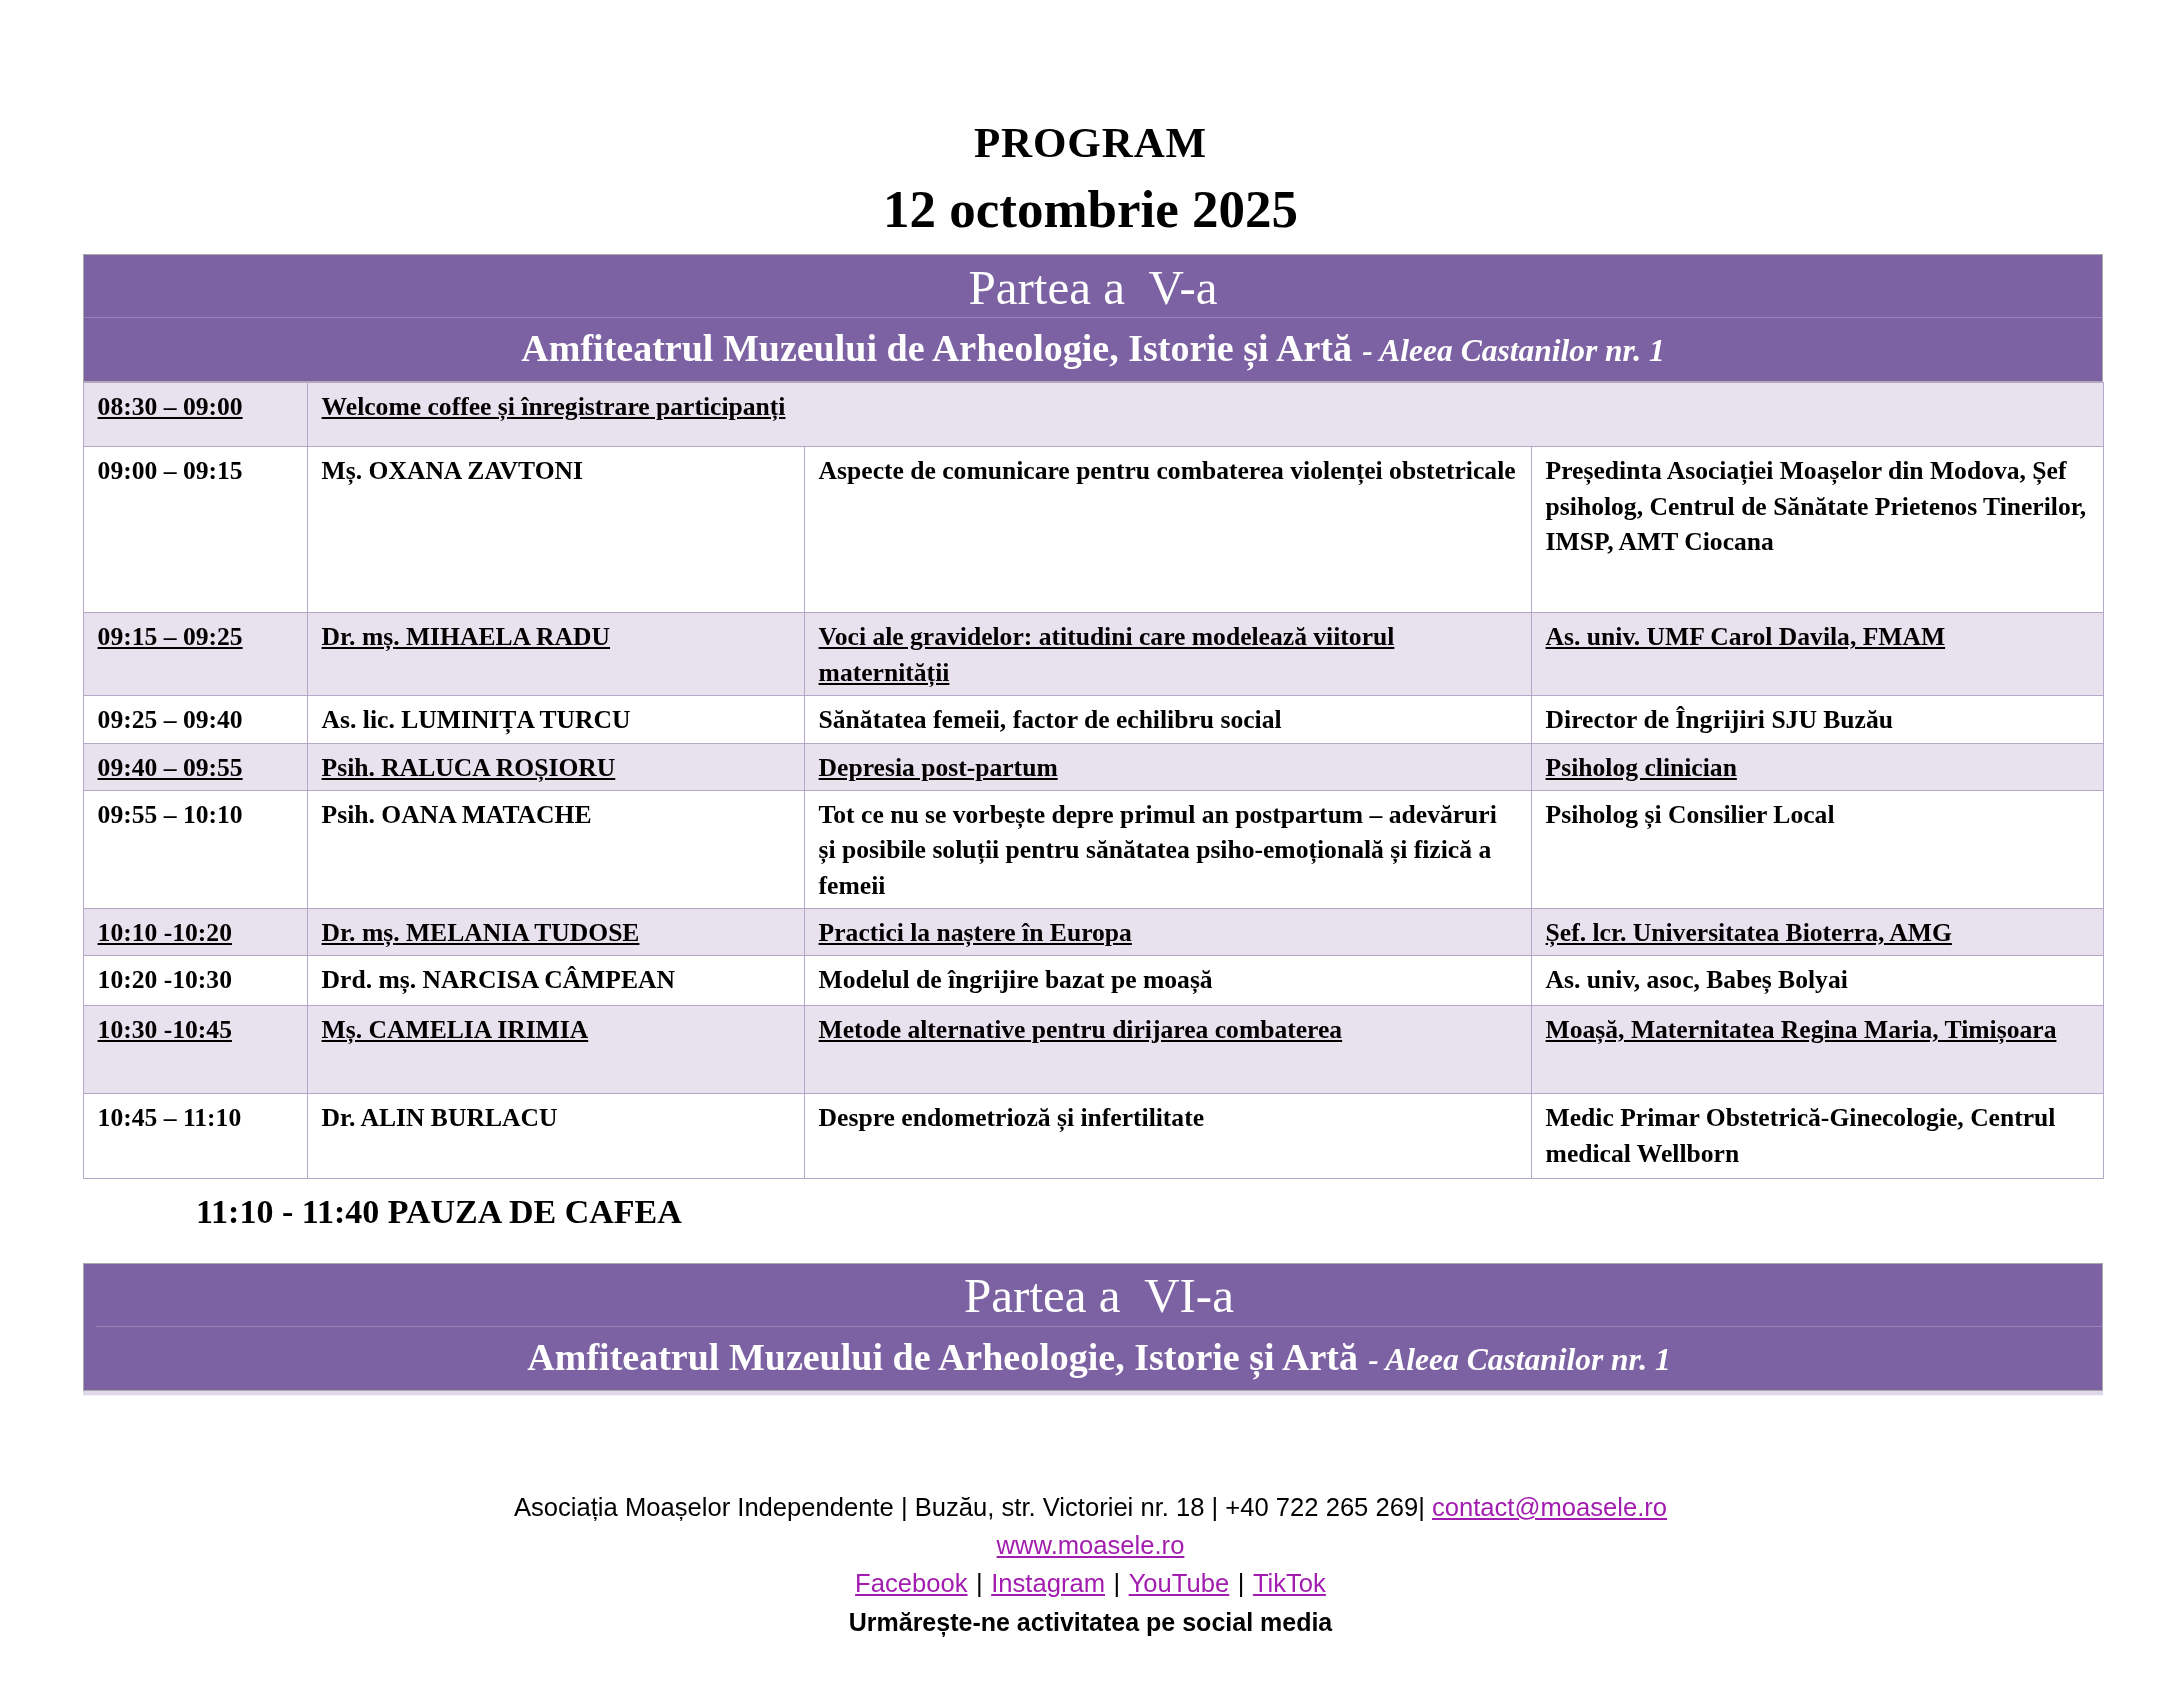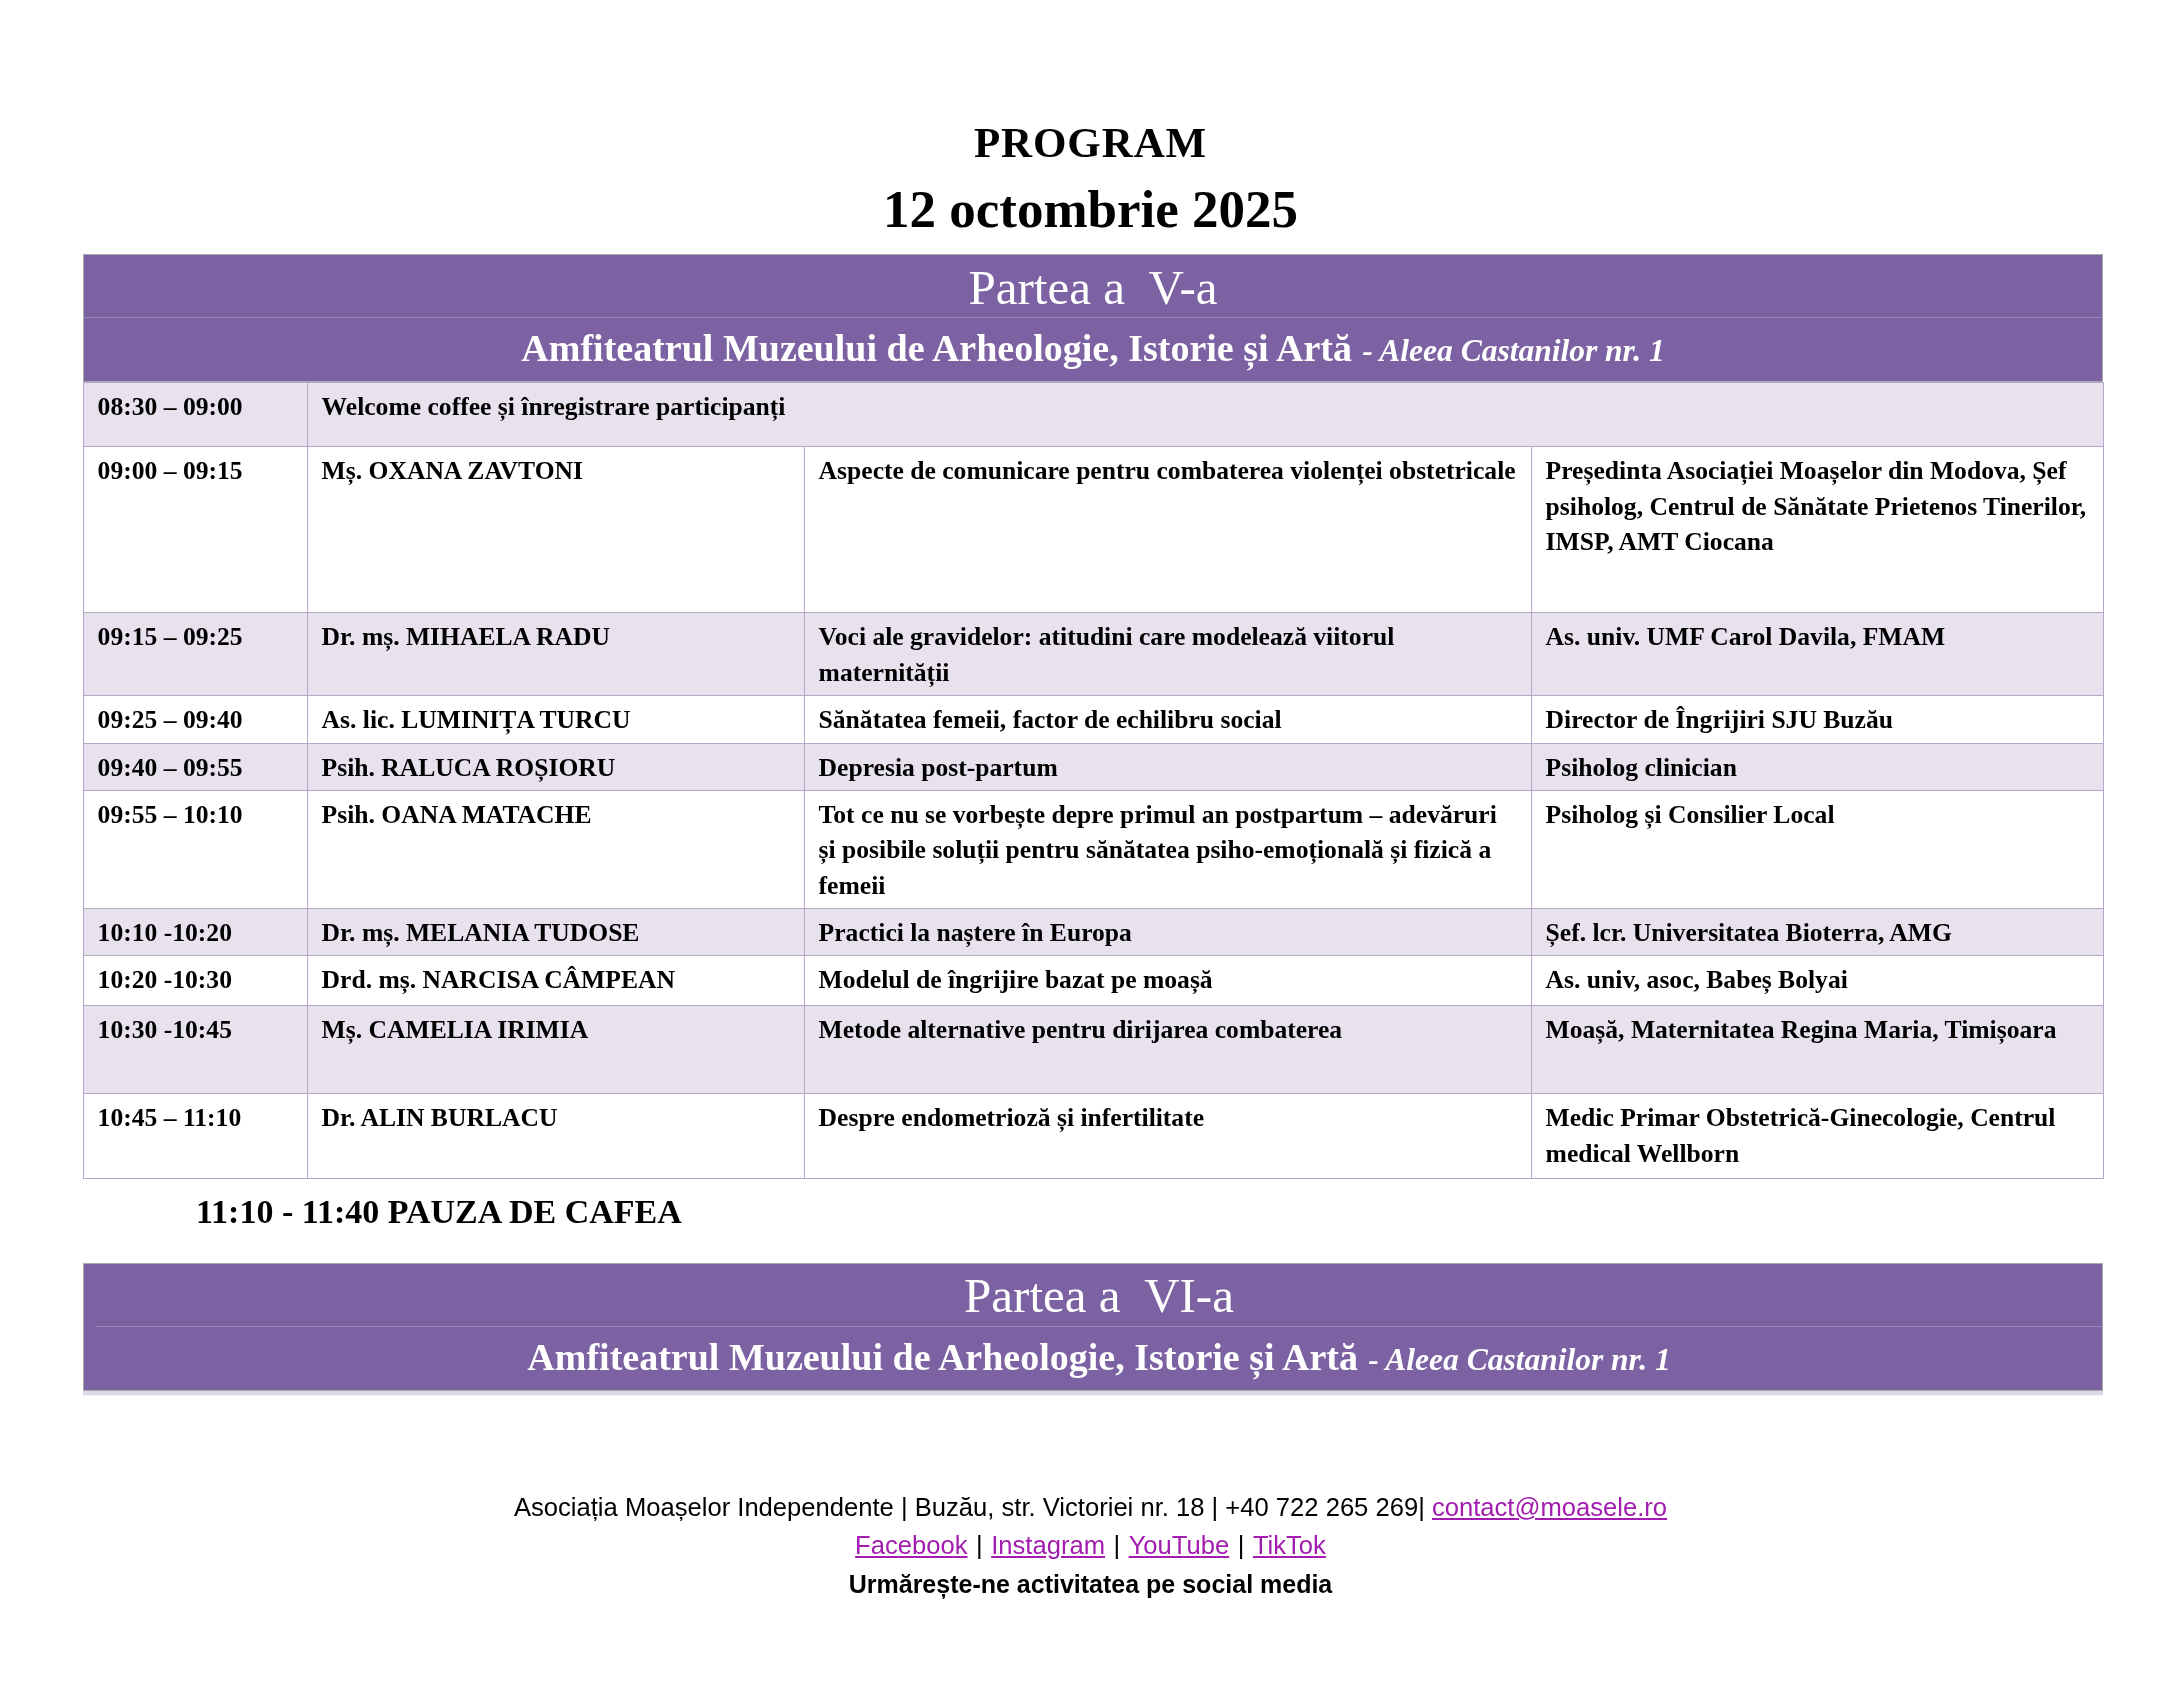--- a/index.html
+++ b/index.html
@@ -68,21 +68,21 @@
   }
   table.schedule td {
     border: 0.9px solid #b5a7c7;
     vertical-align: top;
     padding: 6px 12px 5.1px 13.6px;
     font-size: 25.6px;
     font-weight: bold;
     line-height: 1.38;
     background: #ffffff;
   }
-  table.schedule tr.shaded td { background: #e8e2ef; }
+  table.schedule tr.shaded td { background: #e8e2ef; text-decoration: underline; }
   col.c-time    { width: 224px; }
   col.c-speaker { width: 497px; }
   col.c-topic   { width: 727px; }
   col.c-role    { width: 572px; }
 
   
   .pause-line {
     margin: 13.6px 0 0 196px;
     font-size: 34px;
     font-weight: bold;
@@ -207,19 +207,22 @@
       </div>
     </div>
   </div>
 
   <div class="footer">
     <div class="f-line">
       <span>Asociația Moașelor Independente | Buzău, str. Victoriei nr. 18 | +40 722 265 269|</span>
       <a class="link">contact@moasele.ro</a>
     </div>
     <div class="f-line">
+      <a class="link">www.moasele.ro</a>
+    </div>
+    <div class="f-line">
       <a class="link">Facebook</a><span class="sep">|</span><a class="link">Instagram</a><span class="sep">|</span><a class="link">YouTube</a><span class="sep">|</span><a class="link">TikTok</a>
     </div>
     <div class="f-line social-heading">Urmărește-ne activitatea pe social media</div>
   </div>
 
 </div>
 
 
 </body></html>

